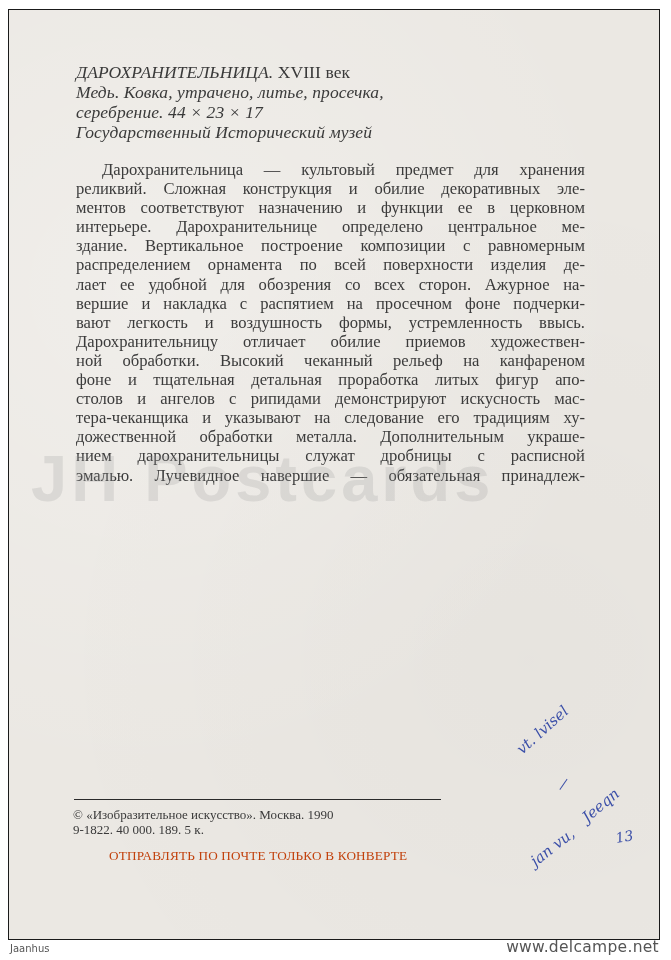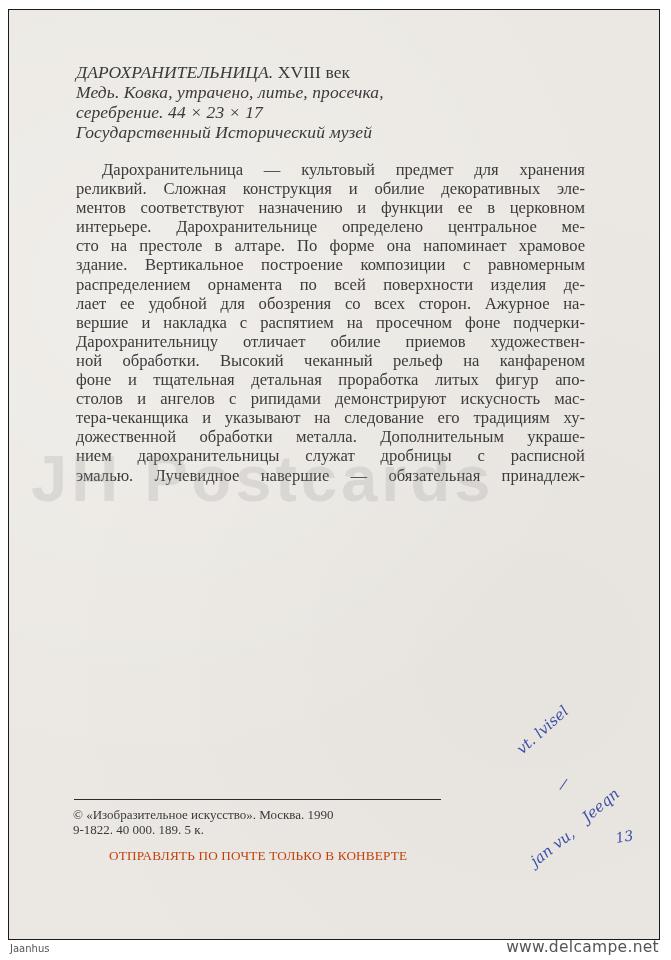--- a/index.html
+++ b/index.html
@@ -147,25 +147,25 @@
     <div class="line italic">Медь. Ковка, утрачено, литье, просечка,</div>
     <div class="line italic">серебрение. 44 × 23 × 17</div>
     <div class="line italic">Государственный Исторический музей</div>
   </div>
 
   <div class="body-text">
     <span class="line first">Дарохранительница — культовый предмет для хранения</span>
     <span class="line">реликвий. Сложная конструкция и обилие декоративных эле-</span>
     <span class="line">ментов соответствуют назначению и функции ее в церковном</span>
     <span class="line">интерьере. Дарохранительнице определено центральное ме-</span>
-    <span class="line">сто на престоле в алтаре. По форме она напоминает храмовое</span>
     <span class="line">здание. Вертикальное построение композиции с равномерным</span>
     <span class="line">распределением орнамента по всей поверхности изделия де-</span>
     <span class="line">лает ее удобной для обозрения со всех сторон. Ажурное на-</span>
     <span class="line">вершие и накладка с распятием на просечном фоне подчерки-</span>
+    <span class="line">вают легкость и воздушность формы, устремленность ввысь.</span>
     <span class="line">Дарохранительницу отличает обилие приемов художествен-</span>
     <span class="line">ной обработки. Высокий чеканный рельеф на канфареном</span>
     <span class="line">фоне и тщательная детальная проработка литых фигур апо-</span>
     <span class="line">столов и ангелов с рипидами демонстрируют искусность мас-</span>
     <span class="line">тера-чеканщика и указывают на следование его традициям ху-</span>
     <span class="line">дожественной обработки металла. Дополнительным украше-</span>
     <span class="line">нием дарохранительницы служат дробницы с расписной</span>
     <span class="line">эмалью. Лучевидное навершие — обязательная принадлеж-</span>
   </div>
 

